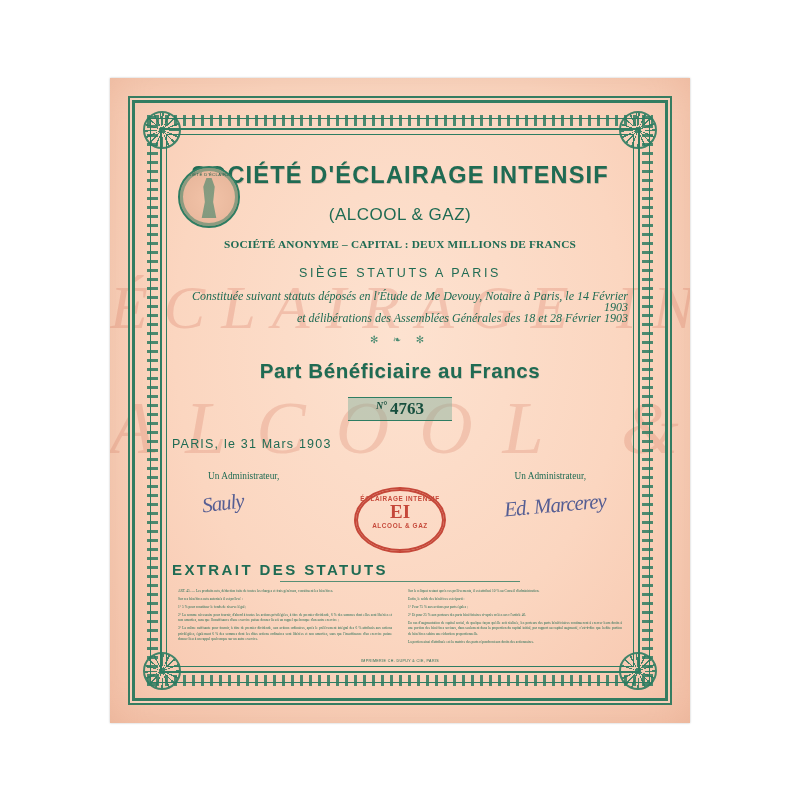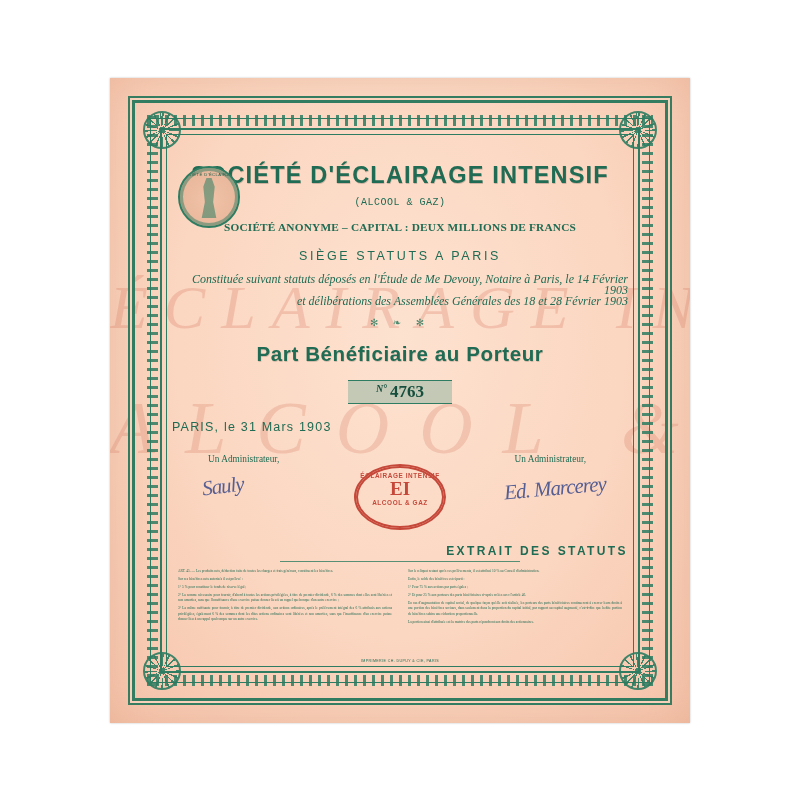--- a/index.html
+++ b/index.html
@@ -154,24 +154,24 @@
     font-family: "Liberation Sans", sans-serif;
     font-weight: bold;
     font-size: 23.5px;
     letter-spacing: 1.2px;
     color: #1f6b53;
     margin-top: 22px;
     text-shadow: 0.5px 0.5px 0 rgba(0,0,0,0.18);
   }
   .subtitle {
     text-align: center;
-    font-family: Liberation Mono, monospace;
-    font-size: 10px;
-    color: #1f6b53;
-    margin-top: 8px;
+    font-family: Liberation Sans, sans-serif;
+    font-size: 17px;
+    color: #1f6b53;
+    margin-top: 16px;
     letter-spacing: 0.5px;
   }
   .capline {
     text-align: center;
     font-family: "Liberation Serif", serif;
     font-weight: bold;
     font-size: 11.3px;
     color: #1f6b53;
     margin-top: 13px;
     letter-spacing: 0.2px;
@@ -274,21 +274,21 @@
     font-size: 21px;
     letter-spacing: -1px;
   }
   .sig.left { left: 30px; top: 28px; }
   .sig.right { right: 22px; top: 30px; transform: rotate(-5deg); }
 
   
   .redstamp {
     position: absolute;
     left: 50%;
-    top: 18px;
+    top: 24px;
     transform: translateX(-50%);
     width: 88px;
     height: 62px;
     border-radius: 50%;
     border: 2px solid #c0392b;
     box-shadow: inset 0 0 0 2px #c0392b;
     color: #c0392b;
     text-align: center;
     opacity: 0.9;
   }
@@ -306,23 +306,23 @@
     line-height: 20px;
   }
   .redstamp .rs-bot {
     font-size: 6.4px;
     letter-spacing: 0.6px;
     font-family: "Liberation Sans", sans-serif;
     font-weight: bold;
   }
 
   .statuts-head {
-    text-align: right;
-    font-family: "Liberation Sans", sans-serif;
-    font-size: 12px;
+    text-align: left;
+    font-family: "Liberation Sans", sans-serif;
+    font-size: 15px;
     letter-spacing: 2.4px;
     color: #1f6b53;
     margin-top: 6px;
     font-weight: bold;
   }
   .statuts-rule {
     width: 240px;
     height: 1px;
     background: #2e7d62;
     margin: 3px auto 7px auto;
@@ -395,21 +395,21 @@
 
       <div class="title">SOCIÉTÉ D'ÉCLAIRAGE INTENSIF</div>
       <div class="subtitle">(ALCOOL &amp; GAZ)</div>
       <div class="capline">SOCIÉTÉ ANONYME – CAPITAL : DEUX MILLIONS DE FRANCS</div>
       <div class="siege">SIÈGE STATUTS A PARIS</div>
       <div class="consti">Constituée suivant statuts déposés en l'Étude de Me Devouy, Notaire à Paris, le 14 Février 1903</div>
       <div class="consti" style="margin-top:0">et délibérations des Assemblées Générales des 18 et 28 Février 1903</div>
 
       <div class="flourish">✻ ❧ ✻</div>
 
-      <div class="parttitle">Part Bénéficiaire au Porteur</div>
+      <div class="parttitle">Part Bénéficiaire au Francs</div>
 
       <div class="numberbox">
         <span class="no-label">N°</span><span>4763</span>
       </div>
 
       <div class="dateline">PARIS, le 31 Mars 1903</div>
 
       <div class="admins">
         <div class="admin-left">Un Administrateur,</div>
         <div class="admin-right">Un Administrateur,</div>

